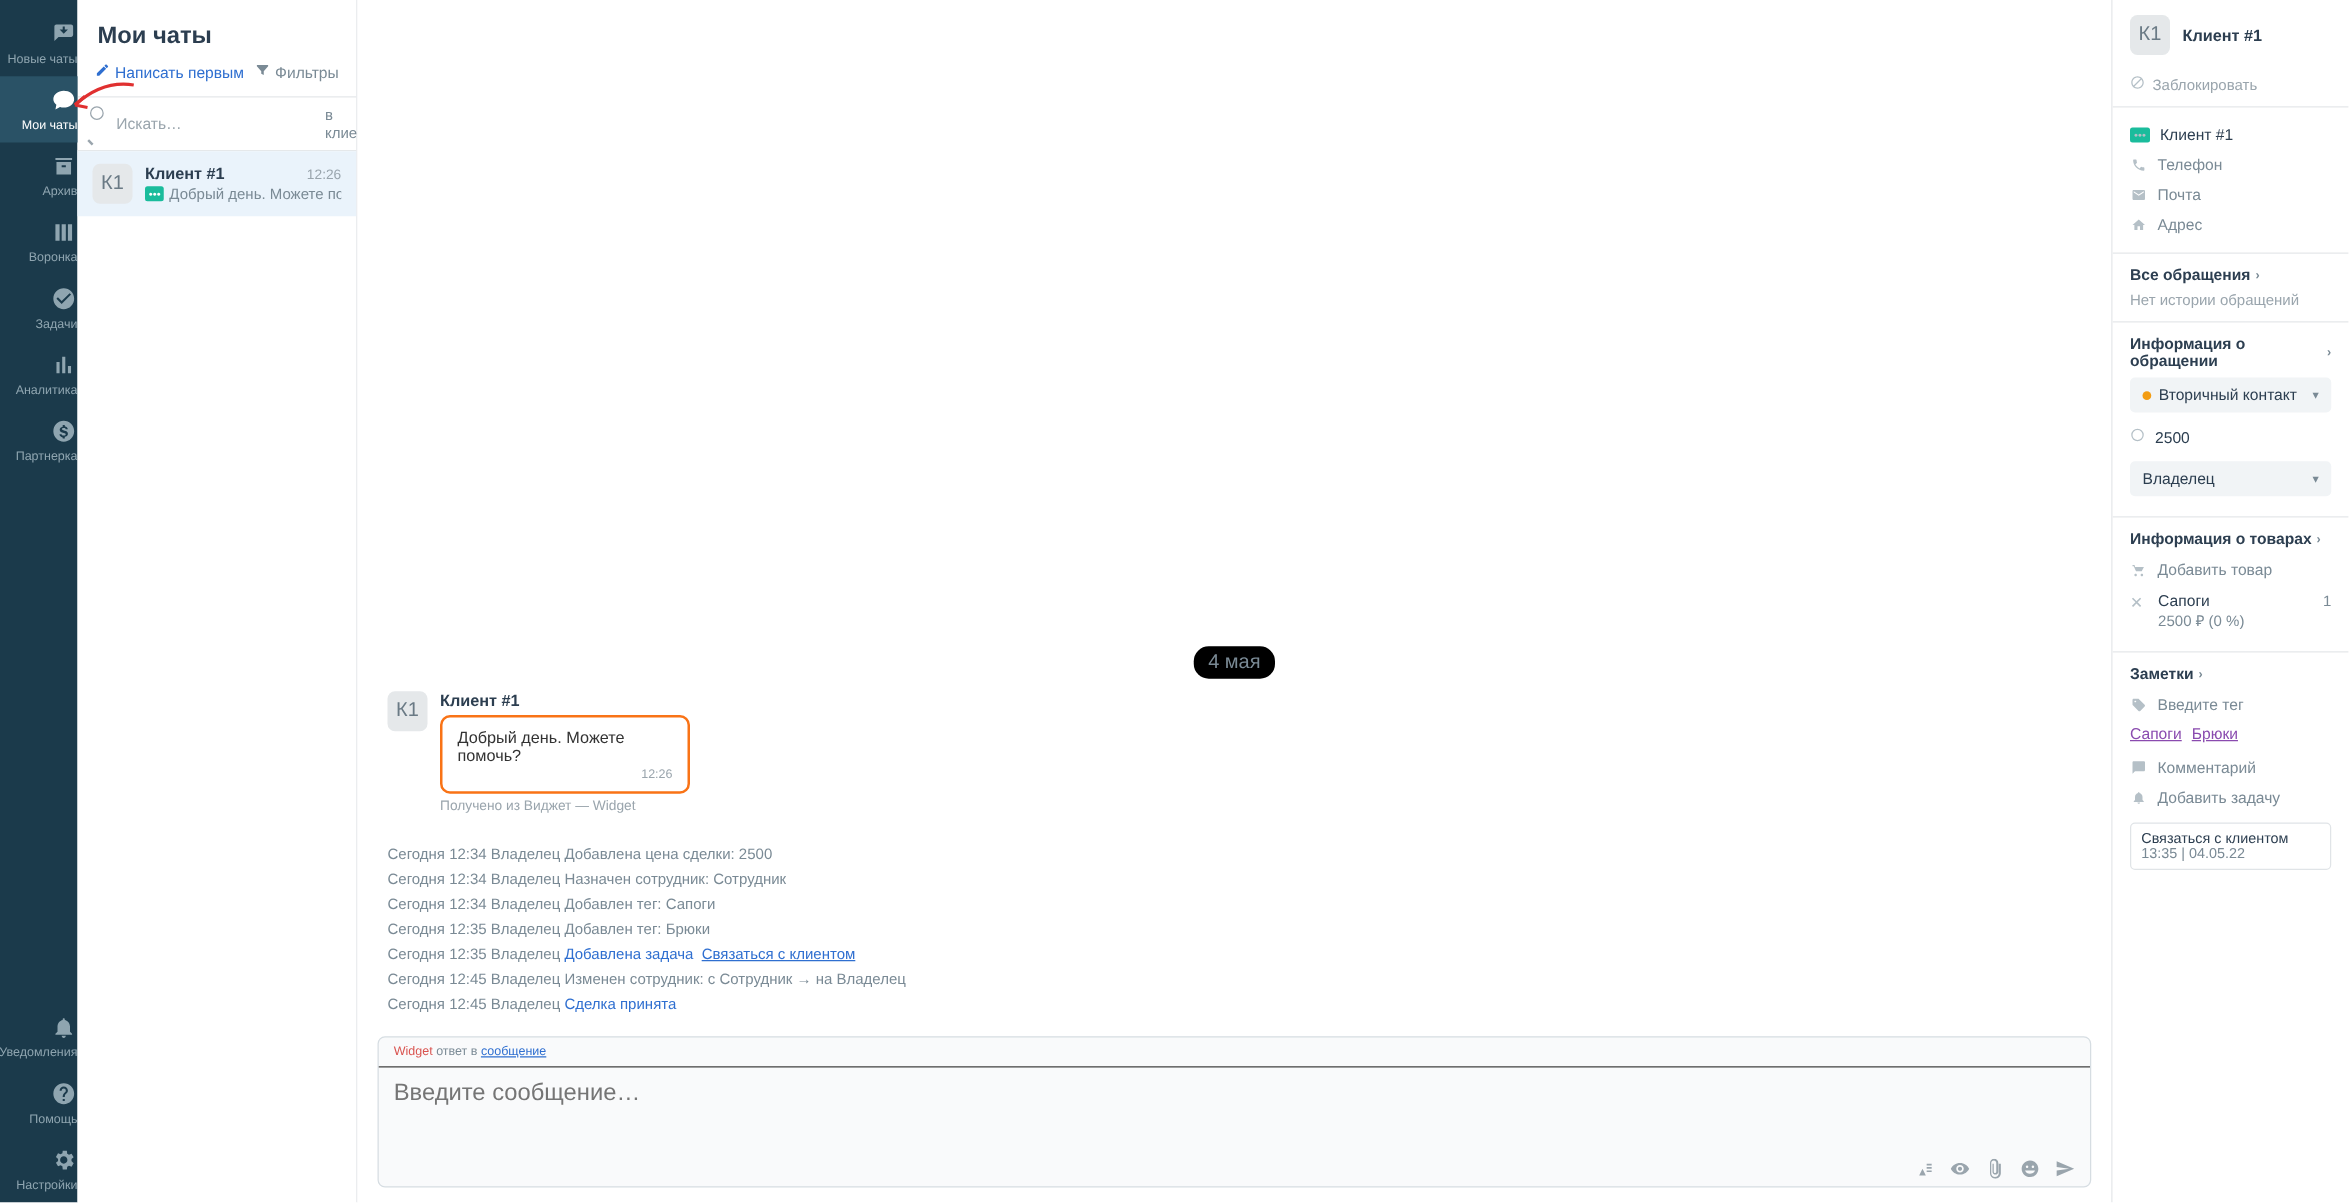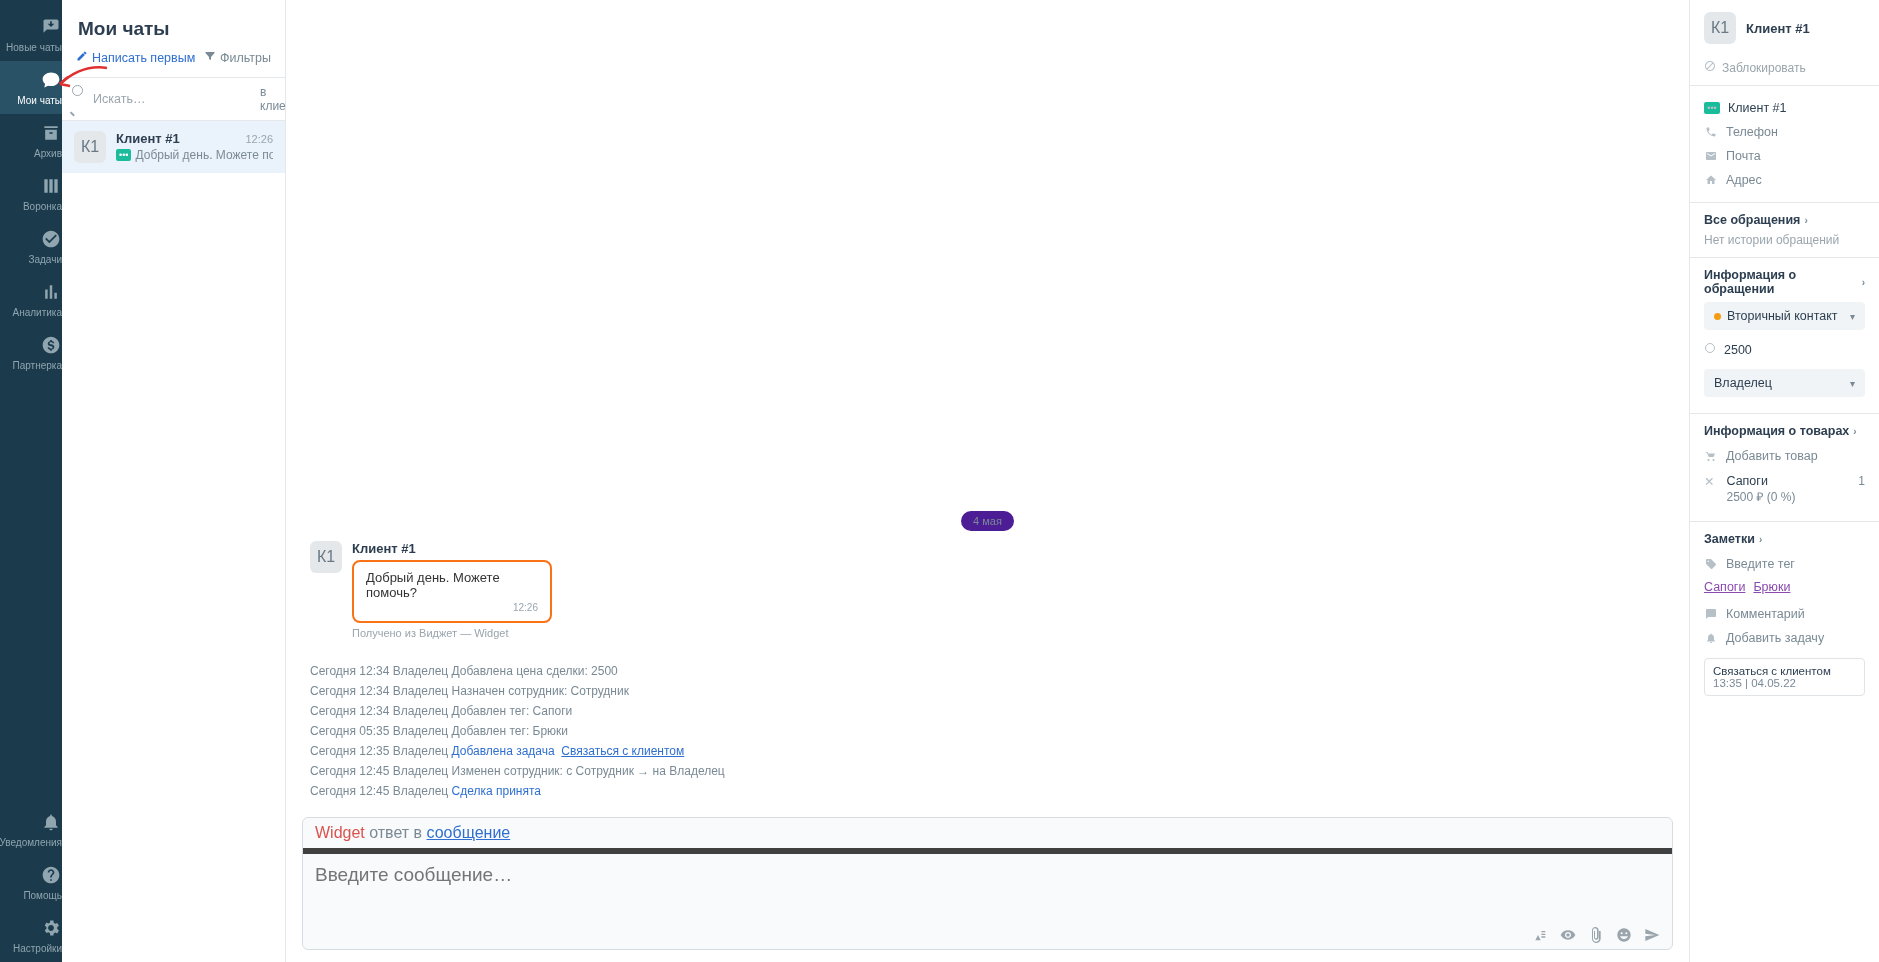--- a/index.html
+++ b/index.html
@@ -30,33 +30,33 @@
 .chat-item-body { flex: 1; min-width: 0; }
 .chat-item-top { display: flex; justify-content: space-between; align-items: baseline; }
 .chat-item-name { font-weight: 600; font-size: 13px; color: #2c3e50; }
 .chat-item-time { font-size: 11px; color: #9aa5ad; }
 .chat-item-preview { font-size: 12px; color: #7a8a95; white-space: nowrap; overflow: hidden; text-overflow: ellipsis; display: flex; align-items: center; gap: 4px; margin-top: 2px; }
 .widget-badge { background: #1abc9c; color: #fff; font-size: 9px; padding: 1px 3px; border-radius: 2px; display: inline-flex; align-items: center; }
 
 
 .chat-main { flex: 1; display: flex; flex-direction: column; background: #fff; min-width: 0; }
 .chat-messages { flex: 1; overflow-y: auto; padding: 20px 24px 8px; display: flex; flex-direction: column; justify-content: flex-end; }
-.date-sep { align-self: center; background: #4c1d95; color: #7a8a95; font-size: 11px; padding: 4px 12px; border-radius: 12px; margin: 10px 0; text-align: center; }
+.date-sep { align-self: center; background: #000000; color: #7a8a95; font-size: 16px; padding: 4px 12px; border-radius: 12px; margin: 10px 0; text-align: center; }
 .msg-row { display: flex; gap: 10px; margin-bottom: 6px; }
 .msg-sender { font-weight: 600; font-size: 13px; color: #2c3e50; margin-bottom: 4px; }
 .msg-bubble { background: #fff; border: 2px solid #f97316; border-radius: 8px; padding: 8px 12px; font-size: 13px; color: #333; position: relative; max-width: 200px; }
 .msg-time { font-size: 10px; color: #9aa5ad; text-align: right; margin-top: 2px; }
 .msg-source { font-size: 11px; color: #9aa5ad; margin-top: 4px; }
 .log-line { font-size: 12px; color: #7a8a95; padding: 3px 0; }
 .log-line a { color: #2f6fd0; text-decoration: underline; cursor: pointer; }
 .log-link2 { color: #2f6fd0; }
 
 
 .composer { margin: 8px 16px 12px; border: 1px solid #d6dde2; border-radius: 6px; background: #f9fafb; }
-.composer-tabs { padding: 6px 12px; font-size: 16px; border-bottom: 6px solid #404040; }
+.composer-tabs { padding: 6px 12px; font-size: 10px; border-bottom: 1px solid #404040; }
 .composer-tabs .widget-t { color: #d9534f; }
 .composer-tabs .grey { color: #7a8a95; }
 .composer-tabs .link-t { color: #2f6fd0; text-decoration: underline; }
 .composer-input { width: 100%; border: none; outline: none; background: transparent; padding: 10px 12px; font-size: 19px; resize: none; font-family: Liberation Sans, sans-serif; }
 .composer-actions { display: flex; justify-content: flex-end; gap: 12px; padding: 6px 12px; color: #9aa5ad; }
 .composer-actions .icon-btn { cursor: pointer; display: flex; align-items: center; }
 
 
 .details-panel { width: 190px; border-left: 1px solid #e5e8ea; background: #fff; flex-shrink: 0; overflow-y: auto; font-size: 12.5px; }
 .dp-header { display: flex; align-items: center; gap: 10px; padding: 12px 14px; }
@@ -233,21 +233,21 @@
             <div>Добрый день. Можете помочь?</div>
             <div class="msg-time">12:26</div>
           </div>
           <div class="msg-source">Получено из Виджет — Widget</div>
         </div>
       </div>
       <div style="height:16px;"></div>
       <div class="log-line">Сегодня 12:34  Владелец  Добавлена цена сделки:  2500</div>
       <div class="log-line">Сегодня 12:34  Владелец  Назначен сотрудник:  Сотрудник</div>
       <div class="log-line">Сегодня 12:34  Владелец  Добавлен тег:  Сапоги</div>
-      <div class="log-line">Сегодня 05:35  Владелец  Добавлен тег:  Брюки</div>
+      <div class="log-line">Сегодня 12:35  Владелец  Добавлен тег:  Брюки</div>
       <div class="log-line">
         <span>Сегодня 12:35  Владелец  </span><span class="log-link2">Добавлена задача</span>&nbsp;&nbsp;<a>Связаться с клиентом</a>
       </div>
       <div class="log-line">Сегодня 12:45  Владелец  Изменен сотрудник: с  Сотрудник   →   на  Владелец</div>
       <div class="log-line">
         <span>Сегодня 12:45  Владелец  </span><span class="log-link2">Сделка принята</span>
       </div>
     </div>
     <div class="composer">
       <div class="composer-tabs">

